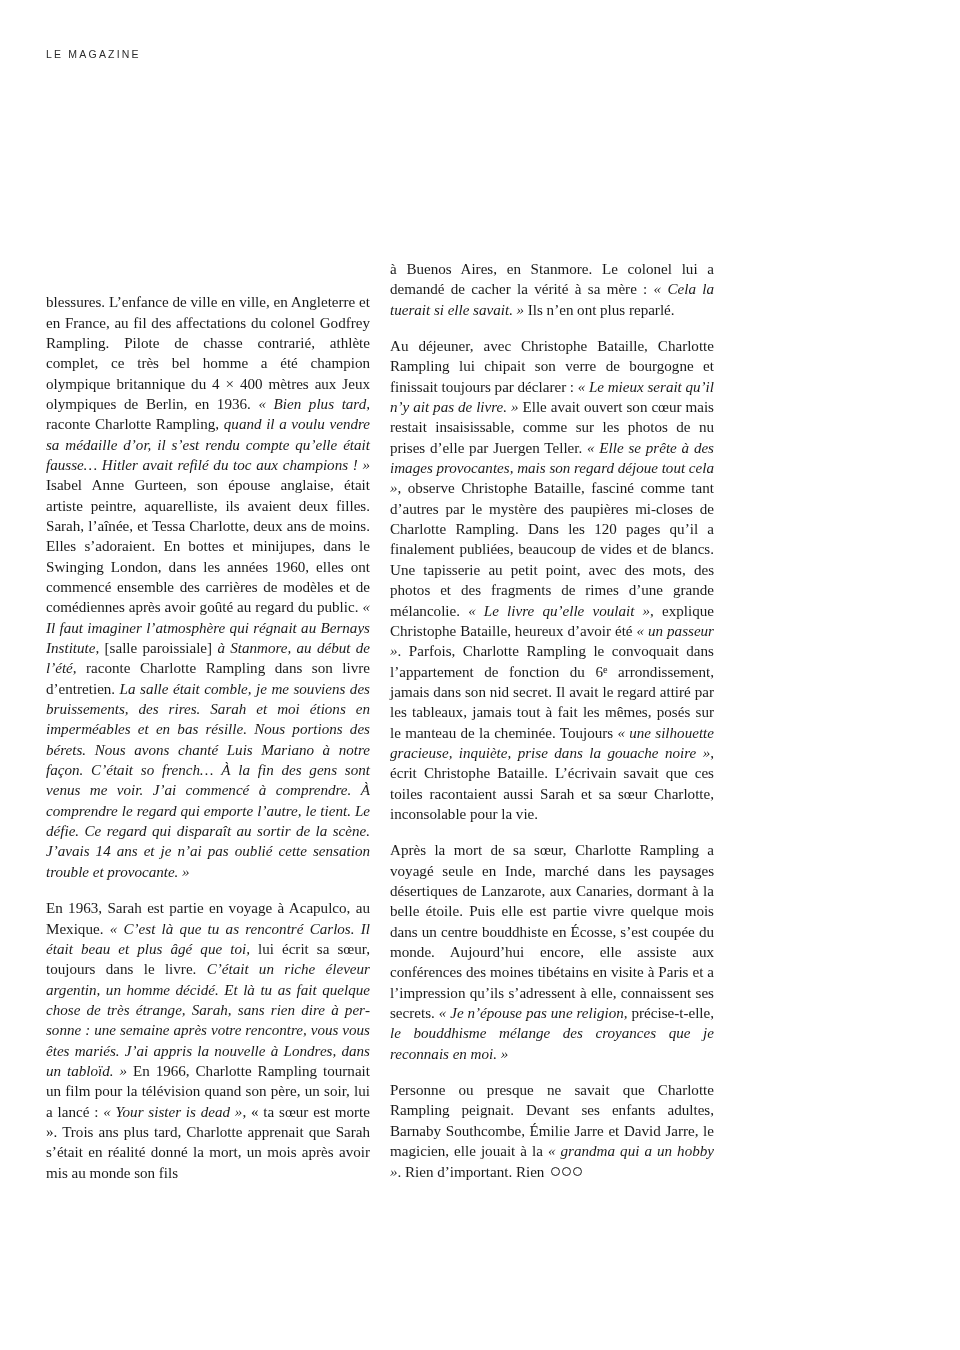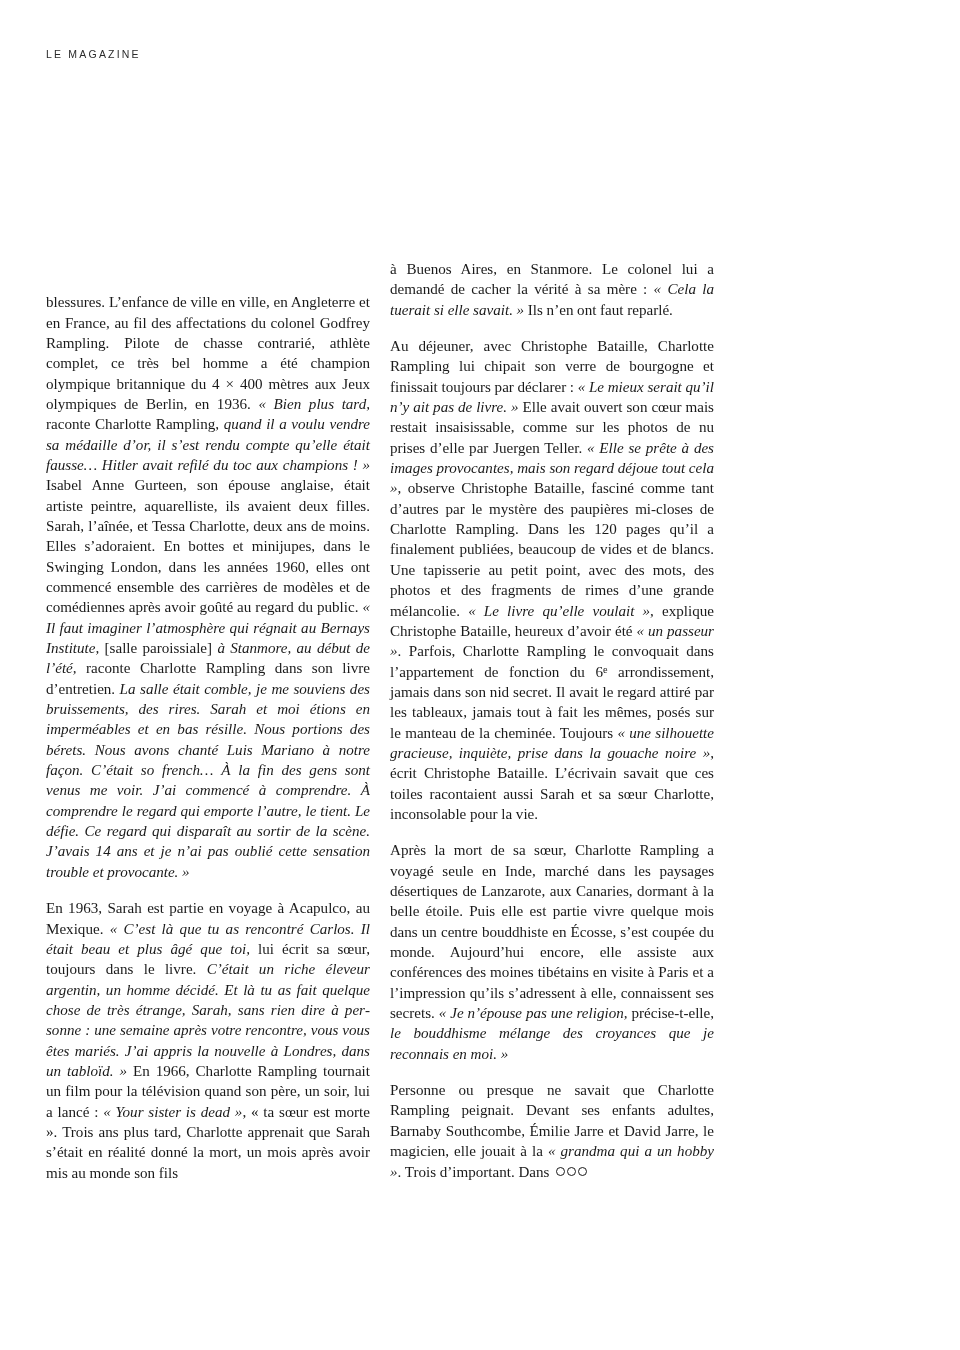--- a/index.html
+++ b/index.html
@@ -115,21 +115,21 @@
 
   <div class="running-head">LE MAGAZINE</div>
 
   <div class="article">
     <div class="columns">
       <div class="col">
           <p><span>blessures. L’enfance de ville en ville, en Angleterre et en France, au fil des affectations du colonel Godfrey Rampling. Pilote de chasse contrarié, athlète complet, ce très bel homme a été cham­pion olympique britannique du 4 × 400 mètres aux Jeux olympiques de Berlin, en 1936. </span><em>« Bien plus tard,</em><span> raconte Charlotte Rampling, </span><em>quand il a voulu vendre sa médaille d’or, il s’est rendu compte qu’elle était fausse… Hitler avait refilé du toc aux champions ! »</em><span> Isabel Anne Gurteen, son épouse anglaise, était artiste peintre, aquarelliste, ils avaient deux filles. Sarah, l’aînée, et Tessa Charlotte, deux ans de moins. Elles s’adoraient. En bottes et minijupes, dans le Swinging London, dans les années 1960, elles ont commencé ensemble des carrières de modèles et de comé­diennes après avoir goûté au regard du public. </span><em>« Il faut imaginer l’atmosphère qui régnait au Bernays Institute,</em><span> [salle paroissiale] </span><em>à Stanmore, au début de l’été,</em><span> raconte Charlotte Rampling dans son livre d’entretien. </span><em>La salle était comble, je me sou­viens des bruissements, des rires. Sarah et moi étions en imperméables et en bas résille. Nous por­tions des bérets. Nous avons chanté Luis Mariano à notre façon. C’était so french… À la fin des gens sont venus me voir. J’ai commencé à comprendre. À comprendre le regard qui emporte l’autre, le tient. Le défie. Ce regard qui disparaît au sortir de la scène. J’avais 14 ans et je n’ai pas oublié cette sensation trouble et provocante. »</em></p>
           <p><span>En 1963, Sarah est partie en voyage à Acapulco, au Mexique. </span><em>« C’est là que tu as rencontré Carlos. Il était beau et plus âgé que toi,</em><span> lui écrit sa sœur, toujours dans le livre. </span><em>C’était un riche éleveur argentin, un homme décidé. Et là tu as fait quelque chose de très étrange, Sarah, sans rien dire à per­sonne : une semaine après votre rencontre, vous vous êtes mariés. J’ai appris la nouvelle à Londres, dans un tabloïd. »</em><span> En 1966, Charlotte Rampling tournait un film pour la télévision quand son père, un soir, lui a lancé : </span><em>« Your sister is dead »</em><span>, « ta sœur est morte ». Trois ans plus tard, Charlotte apprenait que Sarah s’était en réalité donné la mort, un mois après avoir mis au monde son fils</span></p>
         </div>
       <div class="col">
-          <p><span>à Buenos Aires, en Stanmore. Le colonel lui a demandé de cacher la vérité à sa mère : </span><em>« Cela la tuerait si elle savait. »</em><span> Ils n’en ont faut reparlé.</span></p>
+          <p><span>à Buenos Aires, en Stanmore. Le colonel lui a demandé de cacher la vérité à sa mère : </span><em>« Cela la tuerait si elle savait. »</em><span> Ils n’en ont plus reparlé.</span></p>
           <p><span>Au déjeuner, avec Christophe Bataille, Charlotte Rampling lui chipait son verre de bourgogne et finissait toujours par déclarer : </span><em>« Le mieux serait qu’il n’y ait pas de livre. »</em><span> Elle avait ouvert son cœur mais restait insaisissable, comme sur les photos de nu prises d’elle par Juergen Teller. </span><em>« Elle se prête à des images provocantes, mais son regard déjoue tout cela »</em><span>, observe Christophe Bataille, fasciné comme tant d’autres par le mystère des paupières mi-closes de Charlotte Rampling. Dans les 120 pages qu’il a finalement publiées, beau­coup de vides et de blancs. Une tapisserie au petit point, avec des mots, des photos et des fragments de rimes d’une grande mélancolie. </span><em>« Le livre qu’elle voulait »</em><span>, explique Christophe Bataille, heureux d’avoir été </span><em>« un passeur »</em><span>. Parfois, Charlotte Rampling le convoquait dans l’apparte­ment de fonction du 6</span><span class="sup">e</span><span> arrondissement, jamais dans son nid secret. Il avait le regard attiré par les tableaux, jamais tout à fait les mêmes, posés sur le manteau de la cheminée. Toujours </span><em>« une sil­houette gracieuse, inquiète, prise dans la gouache noire »</em><span>, écrit Christophe Bataille. L’écrivain savait que ces toiles racontaient aussi Sarah et sa sœur Charlotte, inconsolable pour la vie.</span></p>
           <p><span>Après la mort de sa sœur, Charlotte Rampling a voyagé seule en Inde, marché dans les paysages désertiques de Lanzarote, aux Canaries, dormant à la belle étoile. Puis elle est partie vivre quelque mois dans un centre bouddhiste en Écosse, s’est coupée du monde. Aujourd’hui encore, elle assiste aux conférences des moines tibétains en visite à Paris et a l’impression qu’ils s’adressent à elle, connaissent ses secrets. </span><em>« Je n’épouse pas une religion,</em><span> précise-t-elle, </span><em>le bouddhisme mélange des croyances que je reconnais en moi. »</em></p>
-          <p><span>Personne ou presque ne savait que Charlotte Rampling peignait. Devant ses enfants adultes, Barnaby Southcombe, Émilie Jarre et David Jarre, le magicien, elle jouait à la </span><em>« grandma qui a un hobby »</em><span>. Trois d’important. Dans</span><span class="endmark"><i></i><i></i><i></i></span></p>
+          <p><span>Personne ou presque ne savait que Charlotte Rampling peignait. Devant ses enfants adultes, Barnaby Southcombe, Émilie Jarre et David Jarre, le magicien, elle jouait à la </span><em>« grandma qui a un hobby »</em><span>. Rien d’important. Rien</span><span class="endmark"><i></i><i></i><i></i></span></p>
         </div>
     </div>
   </div>
 
 </div>
 
 </body></html>

